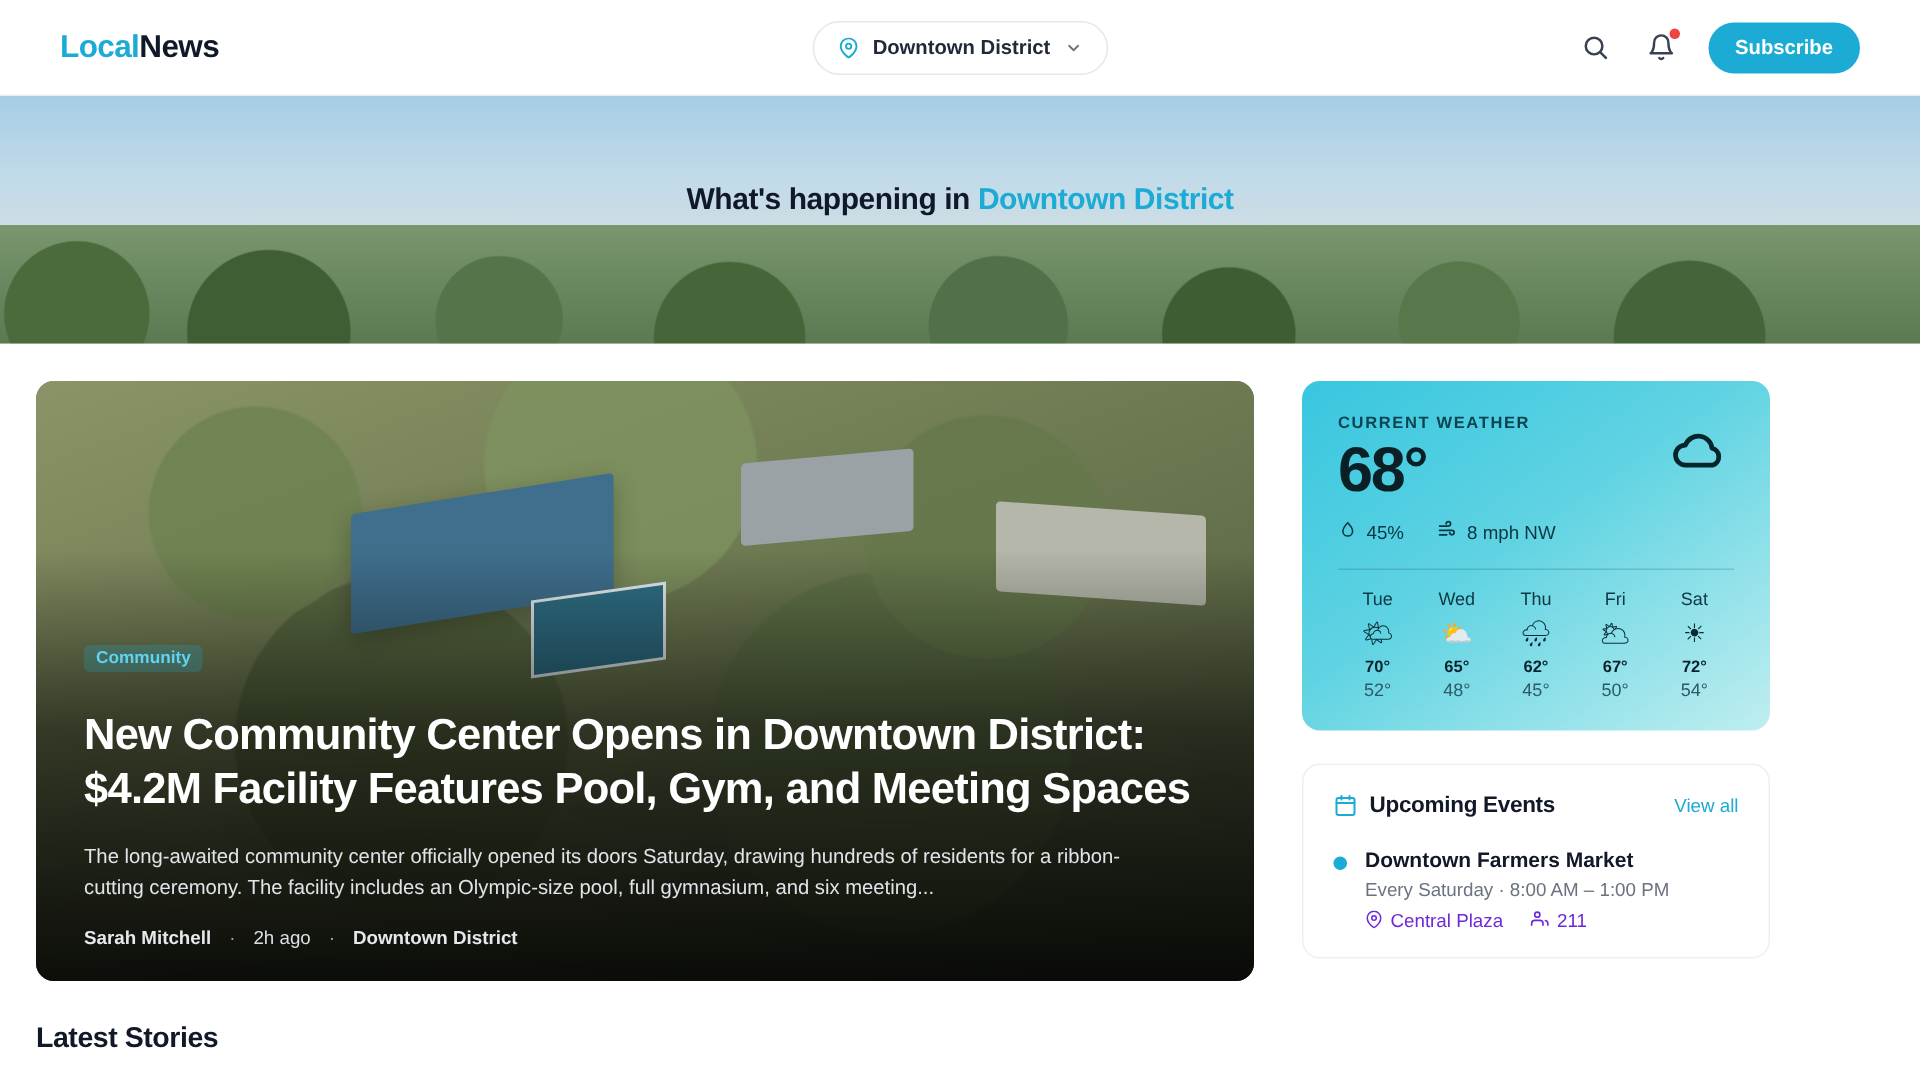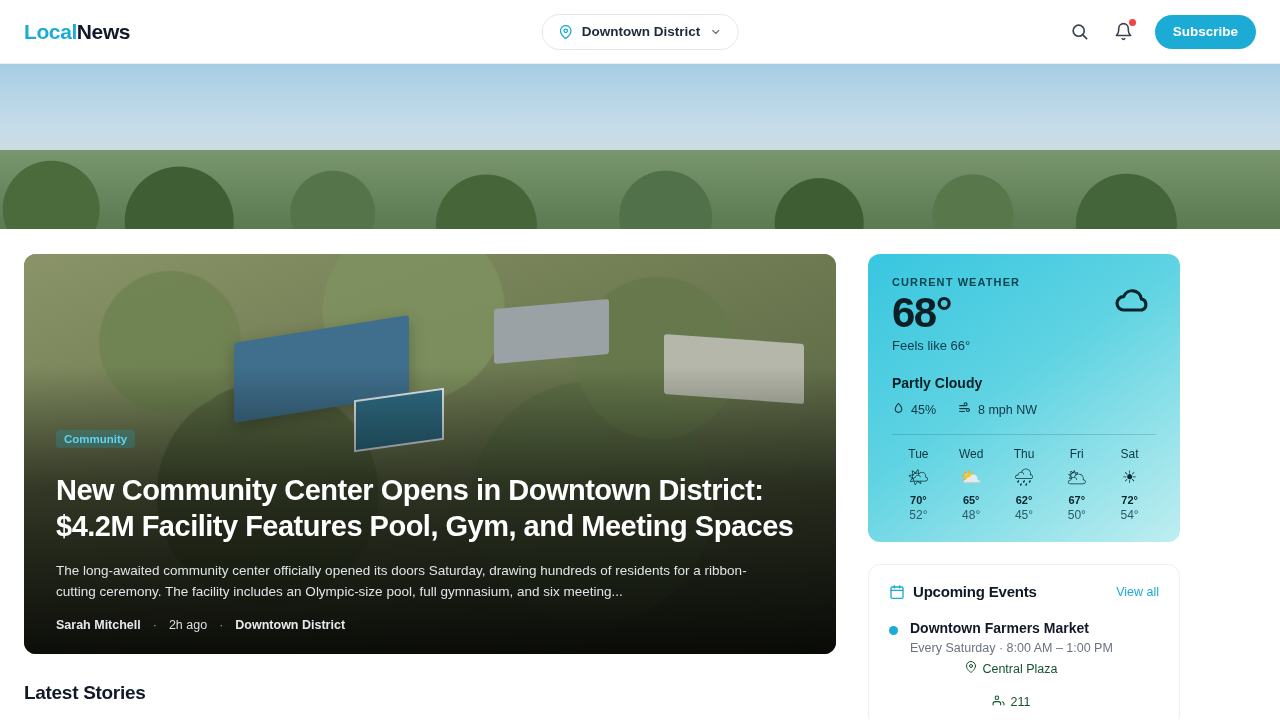--- a/index.html
+++ b/index.html
@@ -12,21 +12,21 @@
   }
 
   
   .header {
     height: 64px;
     width: 1280px;
     background: #ffffff;
     border-bottom: 1px solid #eceff3;
     display: flex;
     align-items: center;
-    padding: 0 24px;
+    padding: 0 40px;
     position: relative;
   }
   .logo {
     font-size: 21px;
     font-weight: bold;
     letter-spacing: -0.4px;
     white-space: nowrap;
   }
   .logo .accent { color: #1cabd4; }
   .logo .rest { color: #111827; }
@@ -343,23 +343,22 @@
   .event-when {
     font-size: 12.5px;
     color: #6b7280;
     margin-top: 5px;
   }
   .event-foot {
     display: flex;
     gap: 18px;
     margin-top: 6px;
     font-size: 12.5px;
-    color: #14532d;
-    align-items: center;
-    flex-direction: column;
+    color: #6d28d9;
+    align-items: center;
   }
   .event-foot span.s { display: flex; align-items: center; gap: 5px; }
 </style>
 </head>
 <body>
 
 <div class="header">
   <div class="logo">
     <span class="accent">Local</span><span class="rest">News</span>
   </div>
@@ -394,20 +393,23 @@
       <span class="badge-dot"></span>
     </button>
     <button class="subscribe">Subscribe</button>
   </div>
 </div>
 
 <div class="hero">
   <div class="sky"></div>
   <div class="city"></div>
   <div class="trees"></div>
+  <div class="hero-title">
+    <span>What's happening in </span><span class="hl">Downtown District</span>
+  </div>
 </div>
 
 <div class="main">
 
   <div class="col-left">
 
     <div class="feature">
       <div class="aerial"></div>
       <div class="bld1"></div>
       <div class="bld2"></div>
@@ -430,22 +432,20 @@
     </div>
 
     <div class="latest-title">Latest Stories</div>
   </div>
 
   <div class="col-right">
 
     <div class="weather">
       <div class="lbl">CURRENT WEATHER</div>
       <div class="temp">68°</div>
-      <div class="feels">Feels like 66°</div>
-      <div class="cond">Partly Cloudy</div>
 
       <div class="stats">
         <span class="s">
           <span>
             <svg width="13" height="13" viewBox="0 0 24 24" fill="none" stroke="currentColor" stroke-width="2" stroke-linecap="round" stroke-linejoin="round">
                 <path d="M12 2.7s6 6.4 6 10.4a6 6 0 0 1-12 0c0-4 6-10.4 6-10.4z"></path>
               </svg>
           </span>
           <span>45%</span>
         </span>

